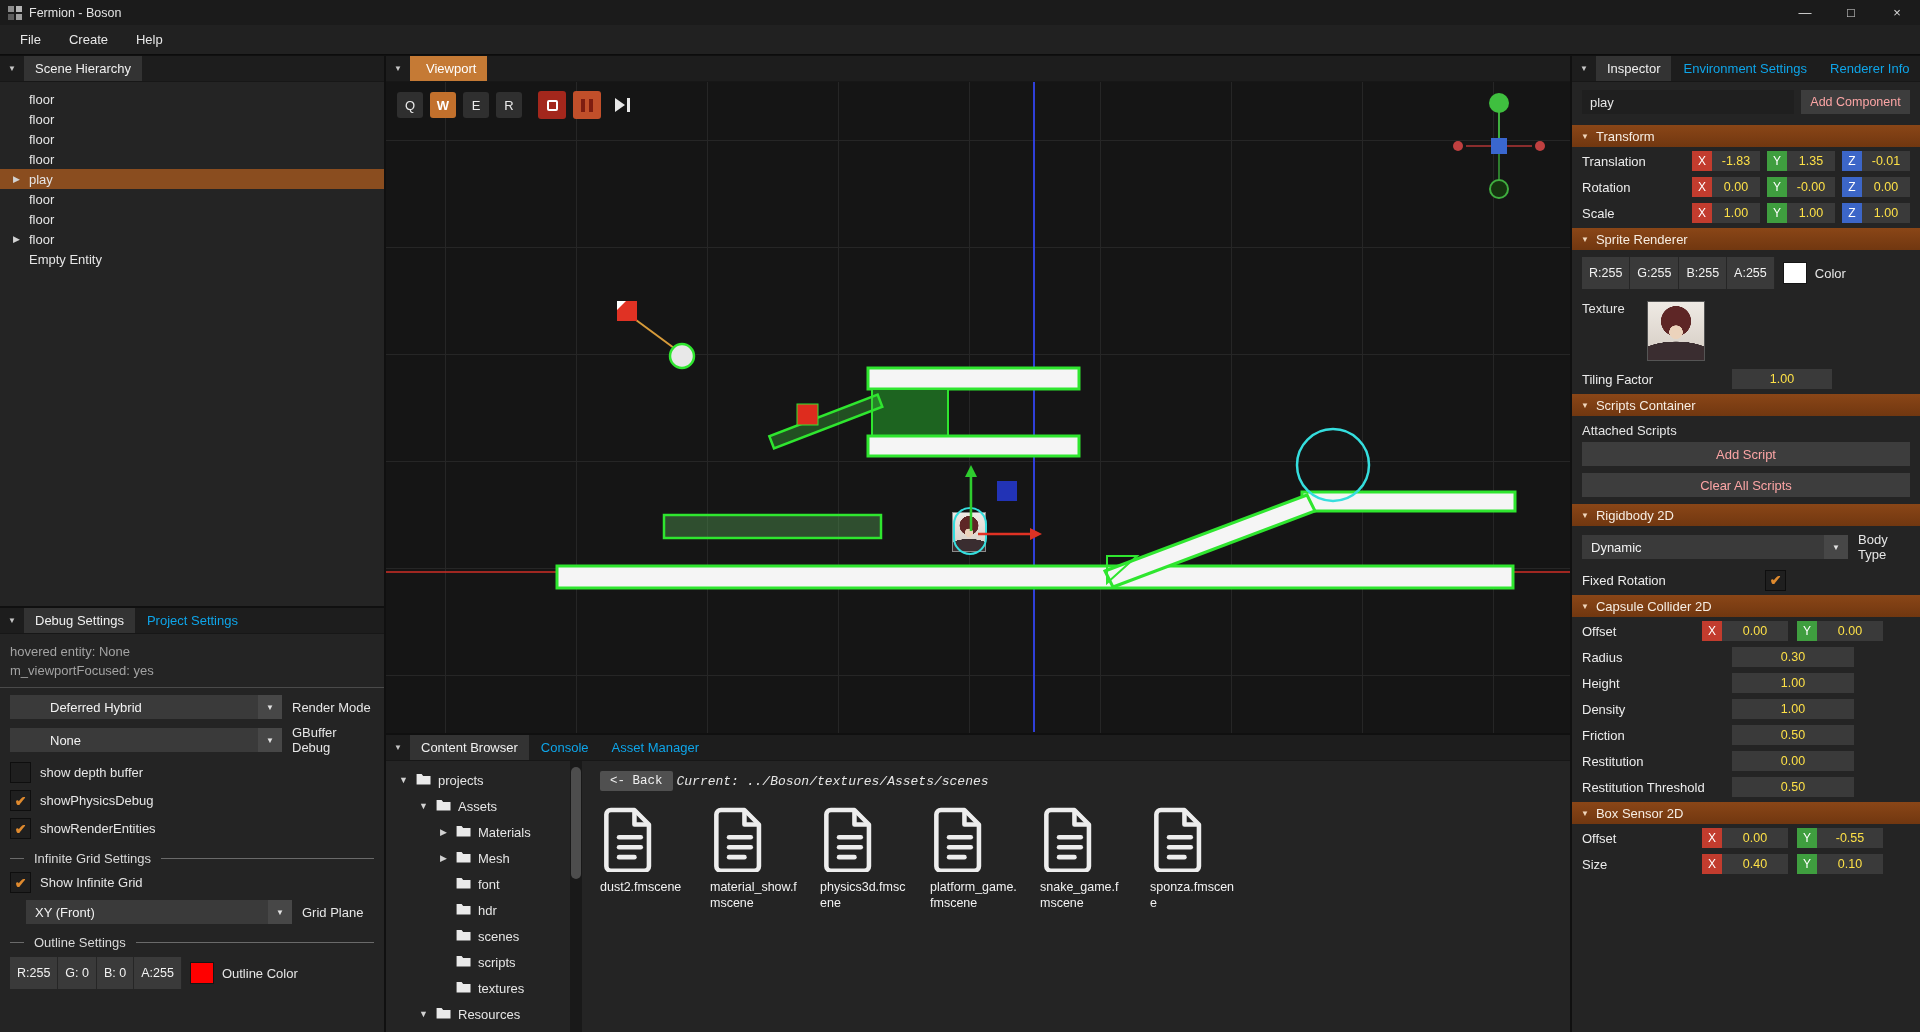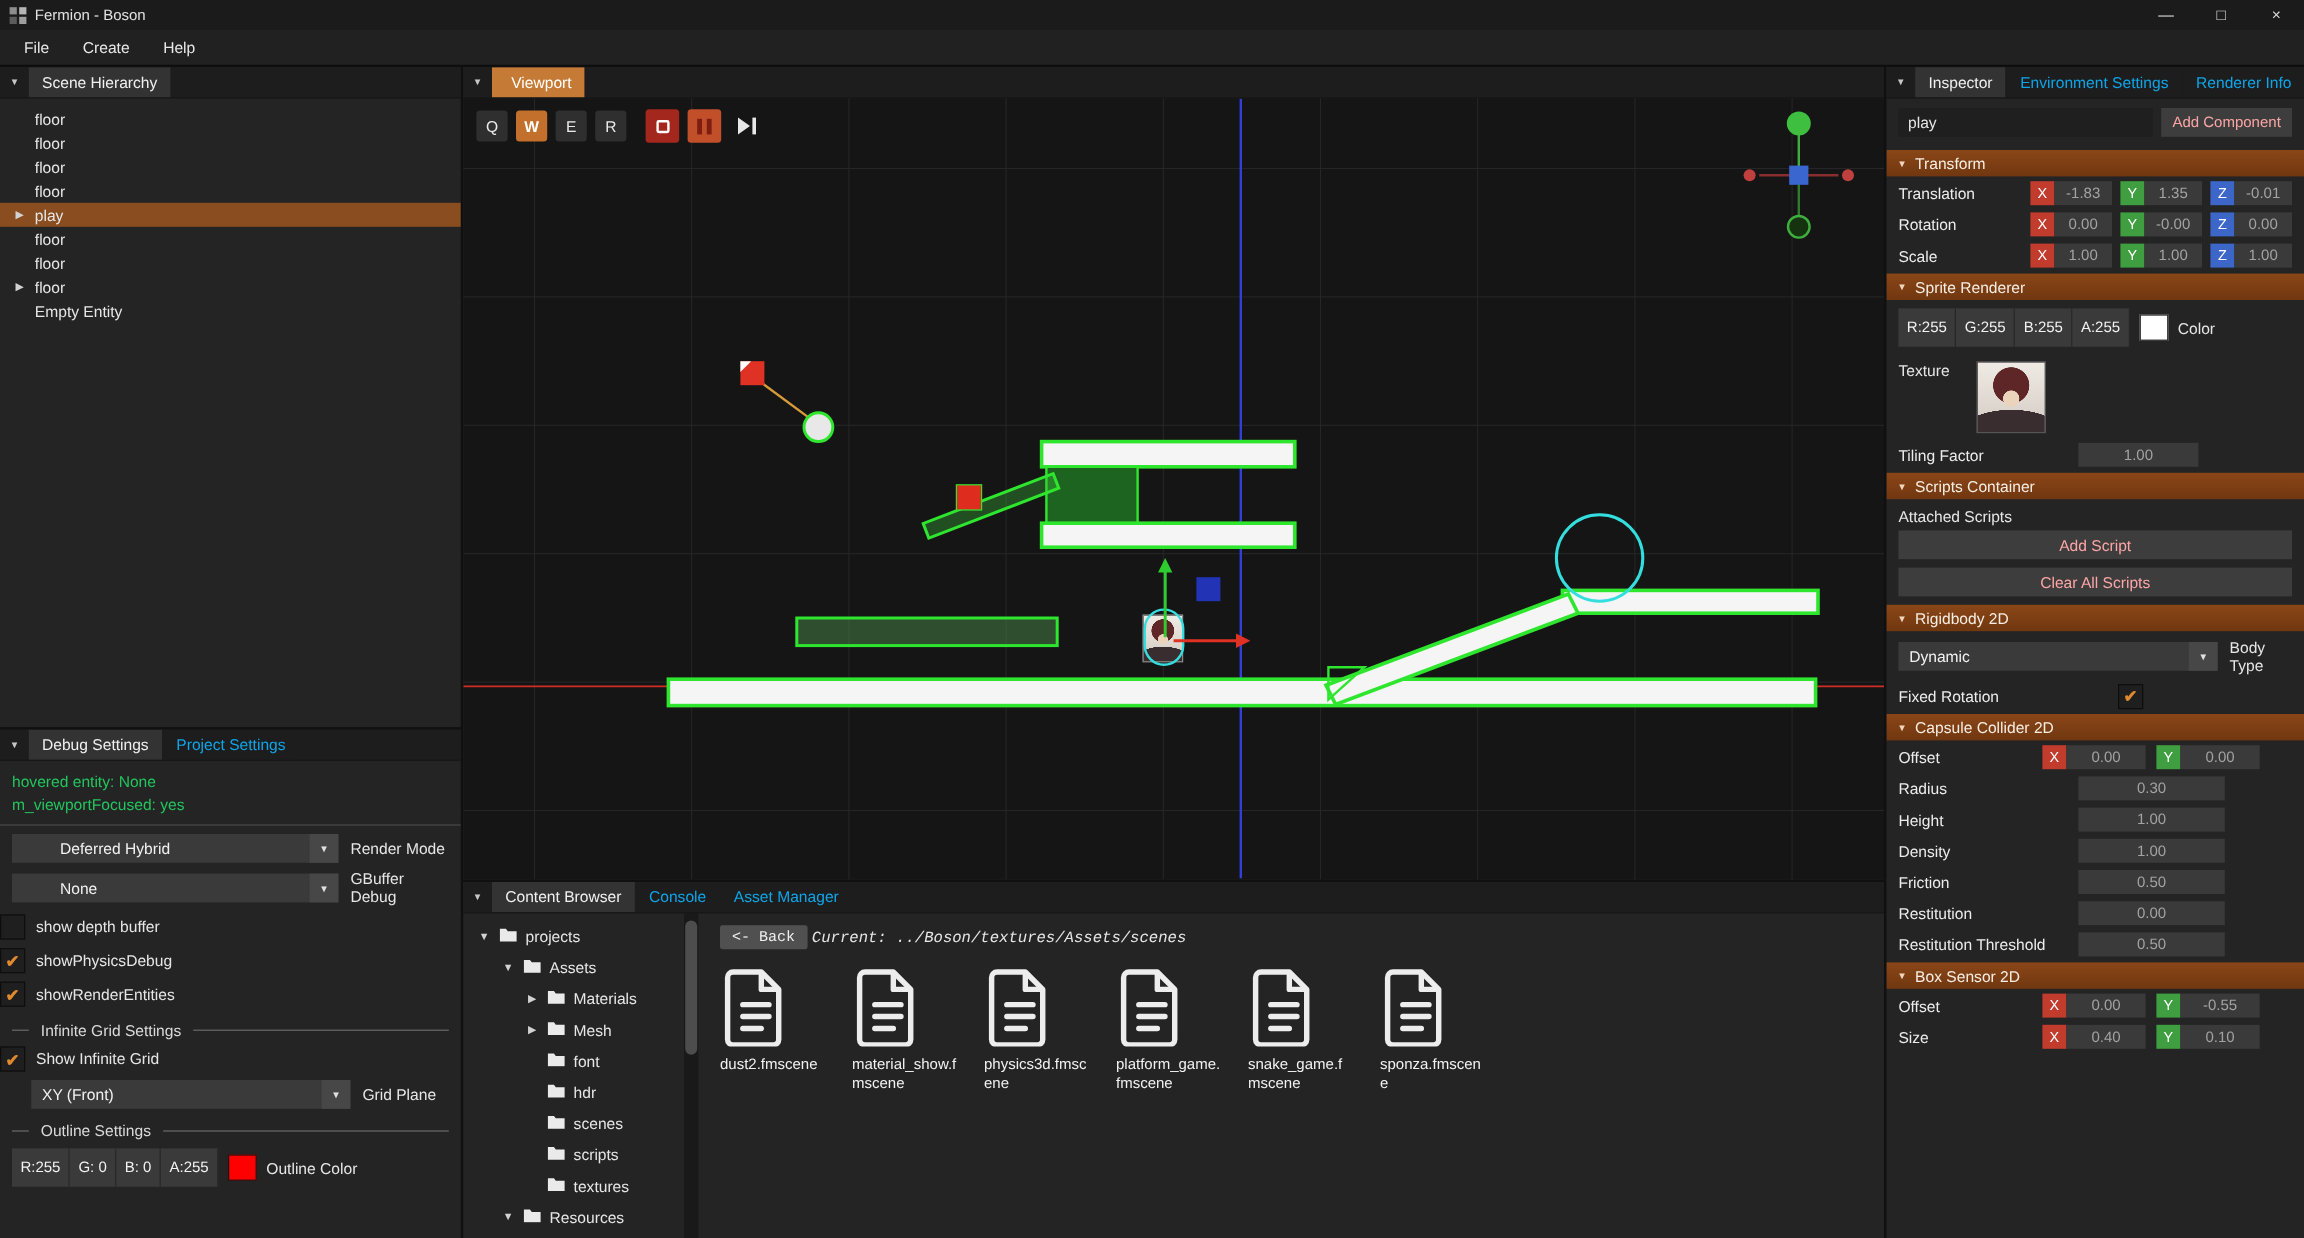--- a/index.html
+++ b/index.html
@@ -40,28 +40,28 @@
   .tab { padding:0 11px; display:flex; align-items:center; font-size:13px; color:#0ea5e9; background:#1d1d1d; white-space:nowrap; }
   .tab.active  { background:#333333; color:#f0f0f0; }
   .tab.focused { background:#c57a35; color:#ffffff;padding-left:16px; }
   
   .hier-list { padding-top:7px; }
   .hier-row { height:20px; display:flex; align-items:center; padding-left:13px; }
   .hier-row .row-arrow { width:16px; font-size:9px; color:#d2d2d2; flex:none; }
   .hier-row.selected { background:#8a4d1f; }
   
   .dbg-body { padding:8px 0; }
-  .dbg-line { padding:2px 10px; color:#22c55e; }
+  .dbg-line { padding:2px 10px; color:#a3a3a3; }
   .dbg-sep { height:1px; background:#4a4a4a; margin:7px 0; }
   .combo-row { display:flex; align-items:center; margin:6px 10px; gap:10px; }
   .combo-row.indented { margin-left:26px; }
   .combo { position:relative; height:24px; background:#3a3a3a; display:flex; align-items:center; padding:0 30px 0 9px; color:#f2f2f2; flex:none; }
   .combo .dd { position:absolute; right:0; top:0; bottom:0; width:24px; background:#474747; display:flex; align-items:center; justify-content:center; font-size:8px; color:#e2e2e2; }
   .w272 { width:272px;padding-left:40px; } .w266 { width:266px; }
-  .check-row { display:flex; align-items:center; gap:9px; margin:5px 0; height:23px; }
+  .check-row { display:flex; align-items:center; gap:9px; margin:5px 10px; height:23px; }
   .checkbox { width:21px; height:21px; background:#1f1f1f; border:1px solid #0e0e0e; display:flex; align-items:center; justify-content:center; flex:none; }
   .checkbox.checked::after { content:"✔"; color:#df8a2e; font-size:14px; font-weight:bold; }
   .sep-text { display:flex; align-items:center; gap:10px; margin:11px 10px 5px 10px; color:#dadada; }
   .sep-text::before { content:""; width:14px; height:1px; background:#6a6a6a; }
   .sep-text::after  { content:""; flex:1;  height:1px; background:#6a6a6a; }
   .seg { display:flex; align-items:center; margin:7px 10px; }
   .seg-cell { height:32px; background:#3a3a3a; display:flex; align-items:center; padding:0 7px; font-size:12.5px; color:#f2f2f2; border-right:1px solid #262626; }
   .swatch { width:24px; height:22px; margin-left:8px; border:1px solid #151515; flex:none; }
   .swatch.red   { background:#ff0000; }
   .swatch.white { background:#ffffff; }
@@ -112,21 +112,21 @@
   .name-field { width:212px; height:24px; background:#1f1f1f; display:flex; align-items:center; padding:0 8px; }
   .btn { background:#3d3d3d; display:flex; align-items:center; justify-content:center; color:#fca5a5; }
   .add-comp { flex:1; height:24px; font-size:12.5px; }
   .sect { height:22px; background:linear-gradient(#8a4617,#713710); display:flex; align-items:center; gap:7px; padding:0 9px; color:#f6ede3; margin-top:3px; }
   .sect-arrow { font-size:8px; color:#f0d6bc; }
   .prow { display:flex; align-items:center; height:24px; padding:0 10px; margin-top:2px; }
   .plabel { width:110px; color:#ececec; flex:none; }
   .plabel.w120 { width:120px; } .plabel.w150 { width:150px; } .plabel.w180 { width:183px; }
   .axis { width:20px; height:20px; flex:none; display:flex; align-items:center; justify-content:center; color:#fff; font-size:12px; }
   .axis.ax { background:#c23c2e; } .axis.ay { background:#3f9e3f; } .axis.az { background:#3c66c8; }
-  .val { height:20px; background:#3a3a3a; display:flex; align-items:center; justify-content:center; font-size:12.5px; color:#a3a3a3; flex:none; }
+  .val { height:20px; background:#3a3a3a; display:flex; align-items:center; justify-content:center; font-size:12.5px; color:#fde047; flex:none; }
   .w48 { width:48px; margin-right:7px; }
   .w66 { width:66px; margin-right:9px; }
   .w100 { width:100px; } .w120v { width:122px; }
   .attached-label { padding:7px 10px 4px; }
   .script-box { margin:2px 10px 8px; height:110px; background:#1e1e1e; border:1px solid #151515; padding:7px 10px; }
   .btn-wide { margin:0 10px 7px; height:24px; }
   .tex-row { display:flex; padding:5px 10px 4px; gap:22px; align-items:flex-start; }
   .tex-thumb { width:58px; height:60px; border:1px solid #555; flex:none; }
 </style>
 </head>

